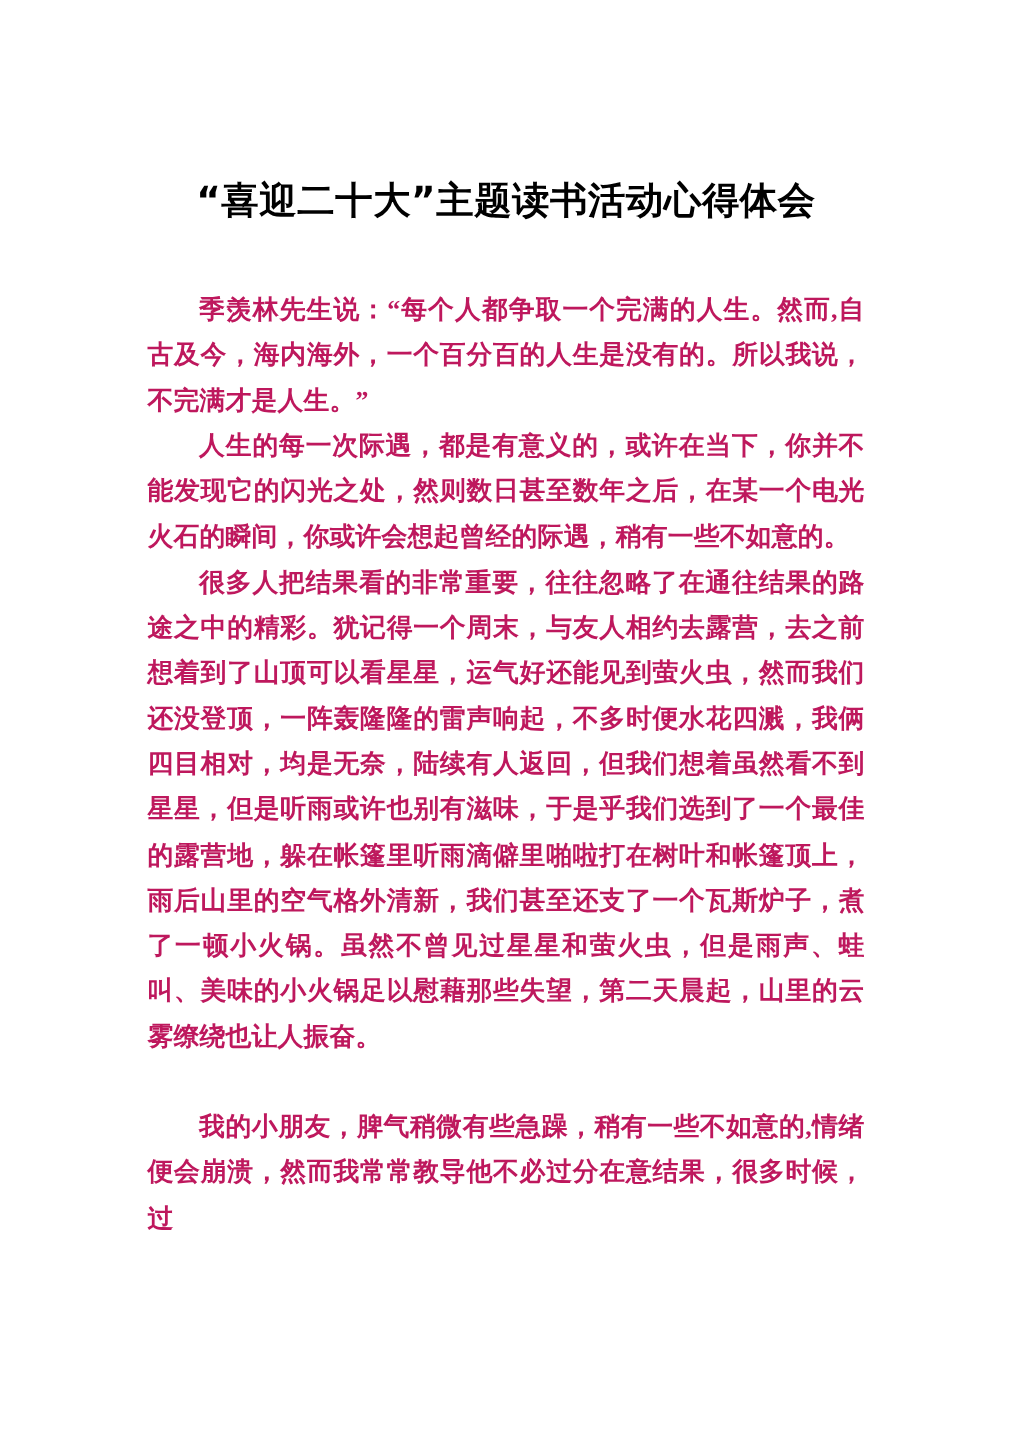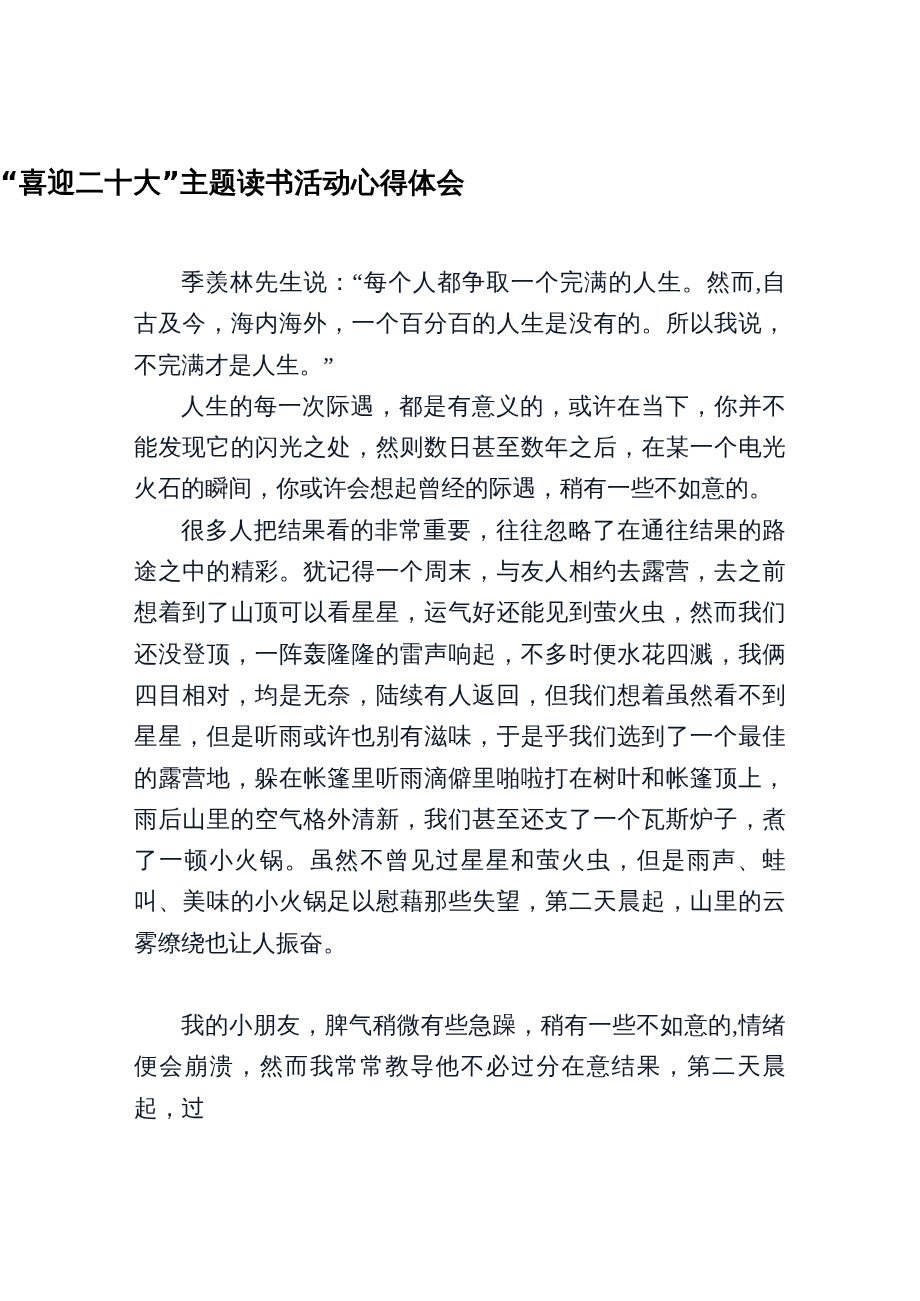--- a/index.html
+++ b/index.html
@@ -18,47 +18,47 @@
     overflow: hidden;
     margin: 0 auto;
   }
 
   
   .doc-title {
     position: absolute;
     left: 0;
     top: 158px;
     width: 920px;
-    text-align: left;
+    text-align: center;
     font-family: "DejaVu Sans", "Liberation Sans", sans-serif;
     font-weight: 700;
-    font-size: 28px;
+    font-size: 34px;
     line-height: 50px;
     letter-spacing: 0.5px;
     color: #000000;
     white-space: nowrap;
   }
 
   
   .body-block {
     position: absolute;
     left: 134px;
     top: 262px;
     width: 652px;
   }
   .para {
     margin: 0;
     text-indent: 2em;
     font-family: "Liberation Serif", "DejaVu Serif", serif;
     font-size: 23.5px;
     line-height: 41.3px;
-    color: #0f172a;
+    color: #be185d;
     text-align: justify;
     text-justify: inter-ideograph;
-    font-weight: 400;
+    font-weight: 700;
     letter-spacing: 0.15px;
     -webkit-font-smoothing: antialiased;
   }
   .para + .para {
     margin-top: 0;
   }
   .para.gap-before {
     margin-top: 41px;
   }
 </style>
@@ -66,16 +66,16 @@
 <body>
 
 <div class="page">
 
   <div class="doc-title">“喜迎二十大”主题读书活动心得体会</div>
 
   <div class="body-block">
     <p class="para">季羡林先生说：“每个人都争取一个完满的人生。然而,自古及今，海内海外，一个百分百的人生是没有的。所以我说，不完满才是人生。”</p>
     <p class="para">人生的每一次际遇，都是有意义的，或许在当下，你并不能发现它的闪光之处，然则数日甚至数年之后，在某一个电光火石的瞬间，你或许会想起曾经的际遇，稍有一些不如意的。</p>
     <p class="para">很多人把结果看的非常重要，往往忽略了在通往结果的路途之中的精彩。犹记得一个周末，与友人相约去露营，去之前想着到了山顶可以看星星，运气好还能见到萤火虫，然而我们还没登顶，一阵轰隆隆的雷声响起，不多时便水花四溅，我俩四目相对，均是无奈，陆续有人返回，但我们想着虽然看不到星星，但是听雨或许也别有滋味，于是乎我们选到了一个最佳的露营地，躲在帐篷里听雨滴僻里啪啦打在树叶和帐篷顶上，雨后山里的空气格外清新，我们甚至还支了一个瓦斯炉子，煮了一顿小火锅。虽然不曾见过星星和萤火虫，但是雨声、蛙叫、美味的小火锅足以慰藉那些失望，第二天晨起，山里的云雾缭绕也让人振奋。</p>
-    <p class="para gap-before">我的小朋友，脾气稍微有些急躁，稍有一些不如意的,情绪便会崩溃，然而我常常教导他不必过分在意结果，第二天晨起，过</p>
+    <p class="para gap-before">我的小朋友，脾气稍微有些急躁，稍有一些不如意的,情绪便会崩溃，然而我常常教导他不必过分在意结果，很多时候，过</p>
   </div>
 
 </div>
 
 </body></html>

